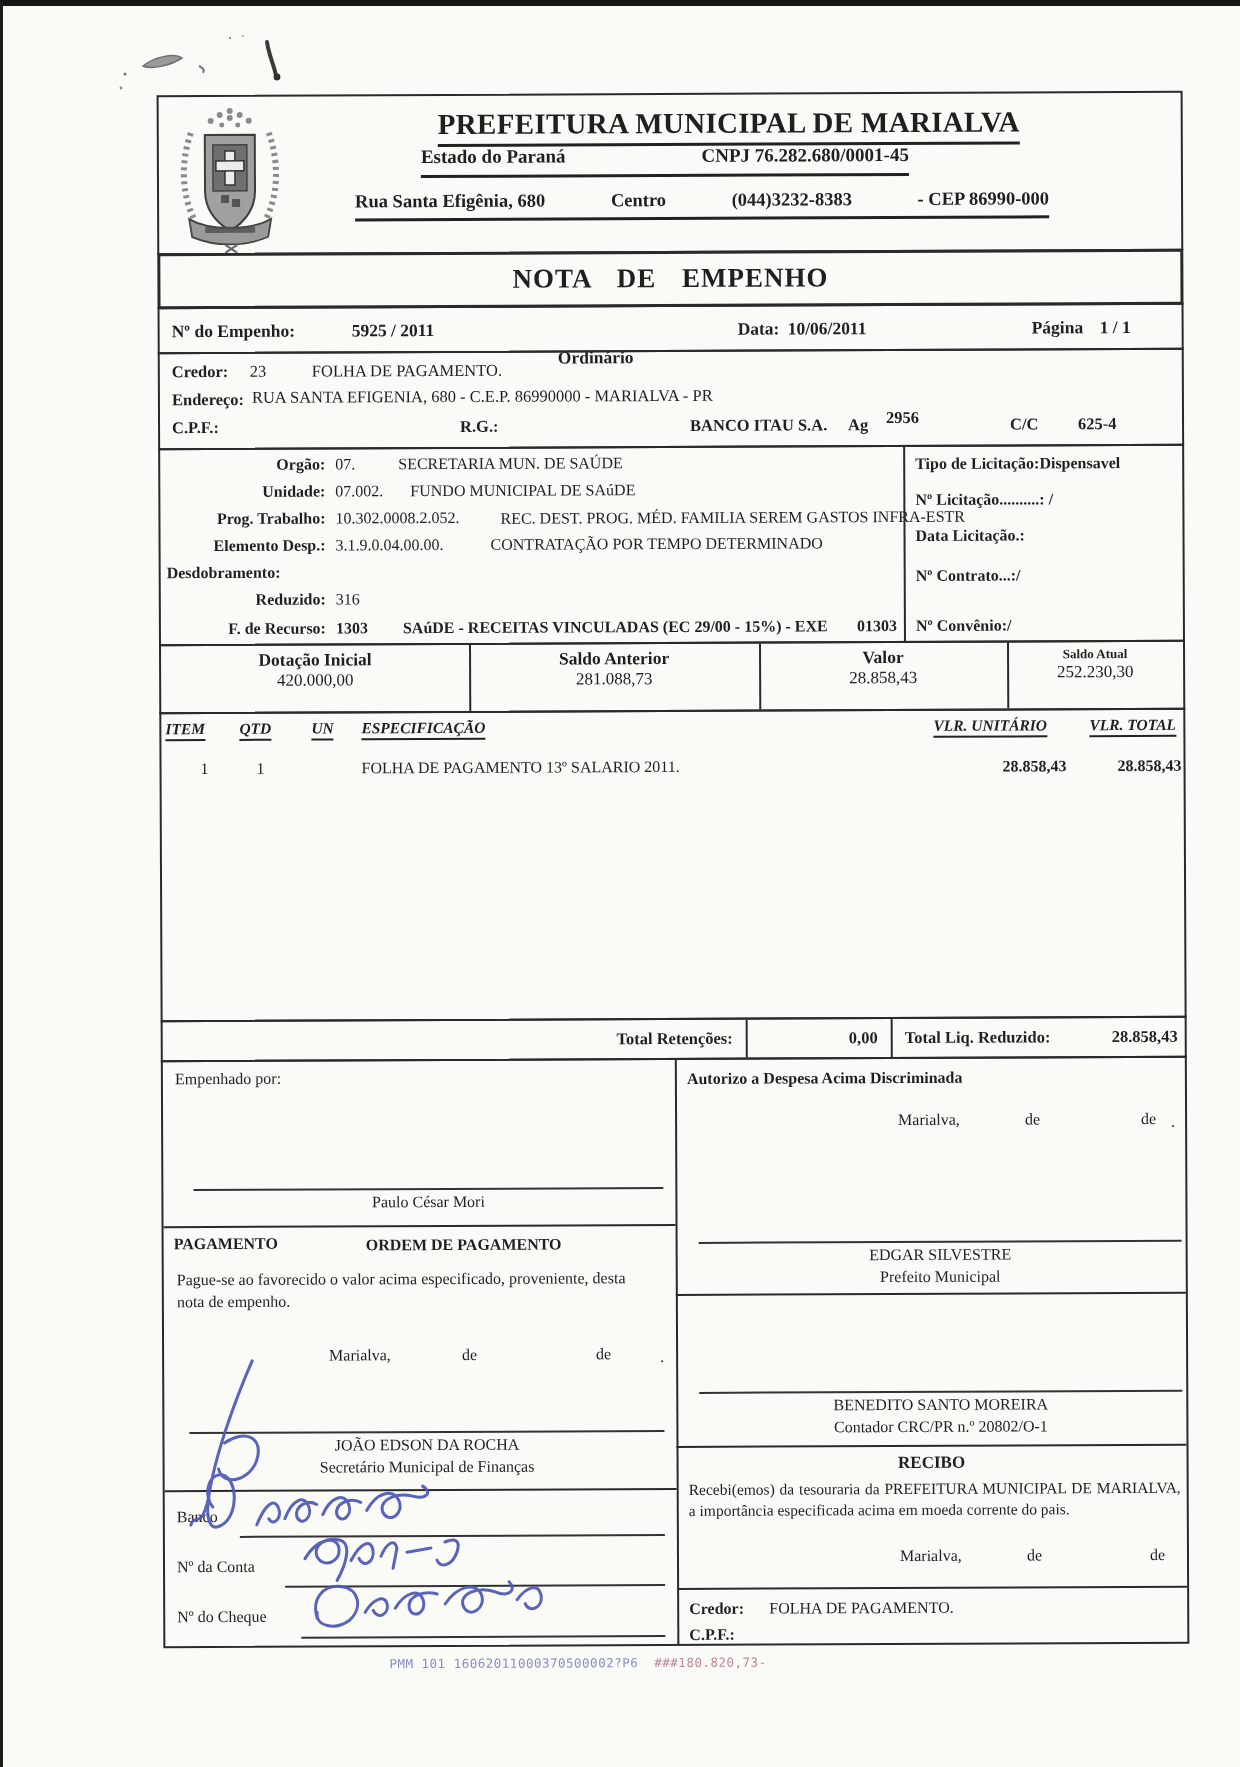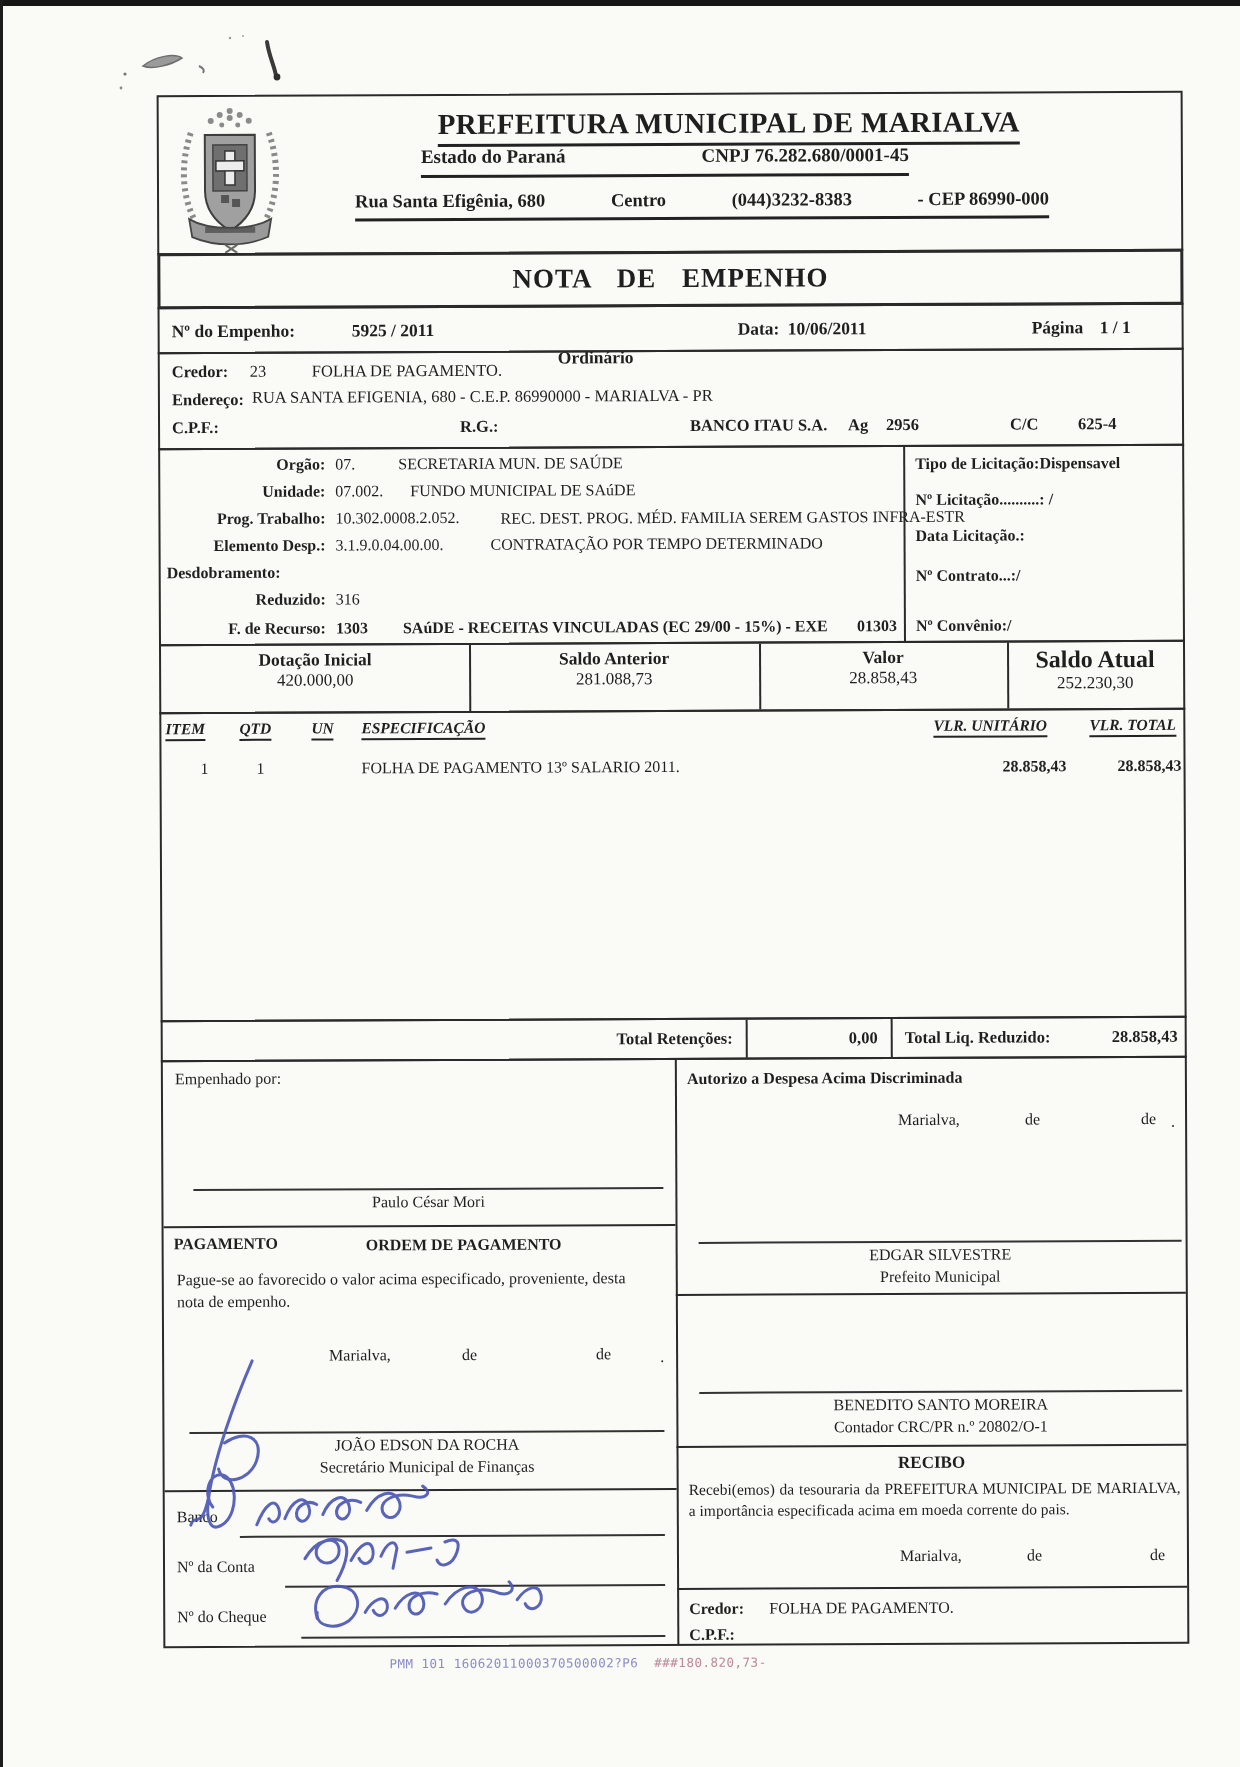--- a/index.html
+++ b/index.html
@@ -107,21 +107,21 @@
     <div class="sec f165" style="top:257px;height:98px;">
       <span class="abs b" style="left:12px;top:8px;">Credor:</span>
       <span class="abs" style="left:90px;top:8px;">23</span>
       <span class="abs" style="left:152px;top:8px;">FOLHA DE PAGAMENTO.</span>
       <span class="abs b" style="left:12px;top:36px;">Endereço:</span>
       <span class="abs" style="left:92px;top:34px;">RUA SANTA EFIGENIA, 680  -  C.E.P. 86990000  -  MARIALVA  -  PR</span>
       <span class="abs b" style="left:12px;top:64px;">C.P.F.:</span>
       <span class="abs b" style="left:300px;top:64px;">R.G.:</span>
       <span class="abs b" style="left:530px;top:64px;">BANCO ITAU S.A.</span>
       <span class="abs b" style="left:688px;top:64px;">Ag</span>
-      <span class="abs b" style="left:726px;top:64px;text-align:right;">2956</span>
+      <span class="abs b" style="left:726px;top:57px;text-align:right;">2956</span>
       <span class="abs b" style="left:850px;top:64px;">C/C</span>
       <span class="abs b" style="left:902px;top:64px;margin-left:16px;">625-4</span>
     </div>
 
     <div class="sec f16" style="top:353px;height:198px;">
       <div class="vline" style="left:743px;top:0;height:194px;"></div>
 
       <span class="abs b rt" style="left:2px;top:6px;width:163px;">Orgão:</span>
       <span class="abs" style="left:175px;top:6px;">07.</span>
       <span class="abs" style="left:238px;top:6px;">SECRETARIA MUN. DE SAÚDE</span>
@@ -165,21 +165,21 @@
       </div>
       <div class="abs ctr" style="left:308px;top:4px;width:290px;">
         <div class="b" style="font-size:17.5px;">Saldo Anterior</div>
         <div class="f17">281.088,73</div>
       </div>
       <div class="abs ctr" style="left:598px;top:4px;width:248px;">
         <div class="b" style="font-size:17.5px;">Valor</div>
         <div class="f17">28.858,43</div>
       </div>
       <div class="abs ctr" style="left:846px;top:4px;width:176px;">
-        <div class="b" style="font-size:24px;">Saldo Atual</div>
+        <div class="b" style="font-size:13px;">Saldo Atual</div>
         <div class="f17">252.230,30</div>
       </div>
     </div>
 
     <div class="sec" style="top:617px;height:310px;">
       <span class="abs itemhdr" style="left:4px;top:6px;">ITEM</span>
       <span class="abs itemhdr" style="left:78px;top:6px;">QTD</span>
       <span class="abs itemhdr" style="left:150px;top:6px;">UN</span>
       <span class="abs itemhdr" style="left:200px;top:6px;">ESPECIFICAÇÃO</span>
       <span class="abs itemhdr" style="left:772px;top:6px;">VLR. UNITÁRIO</span>

